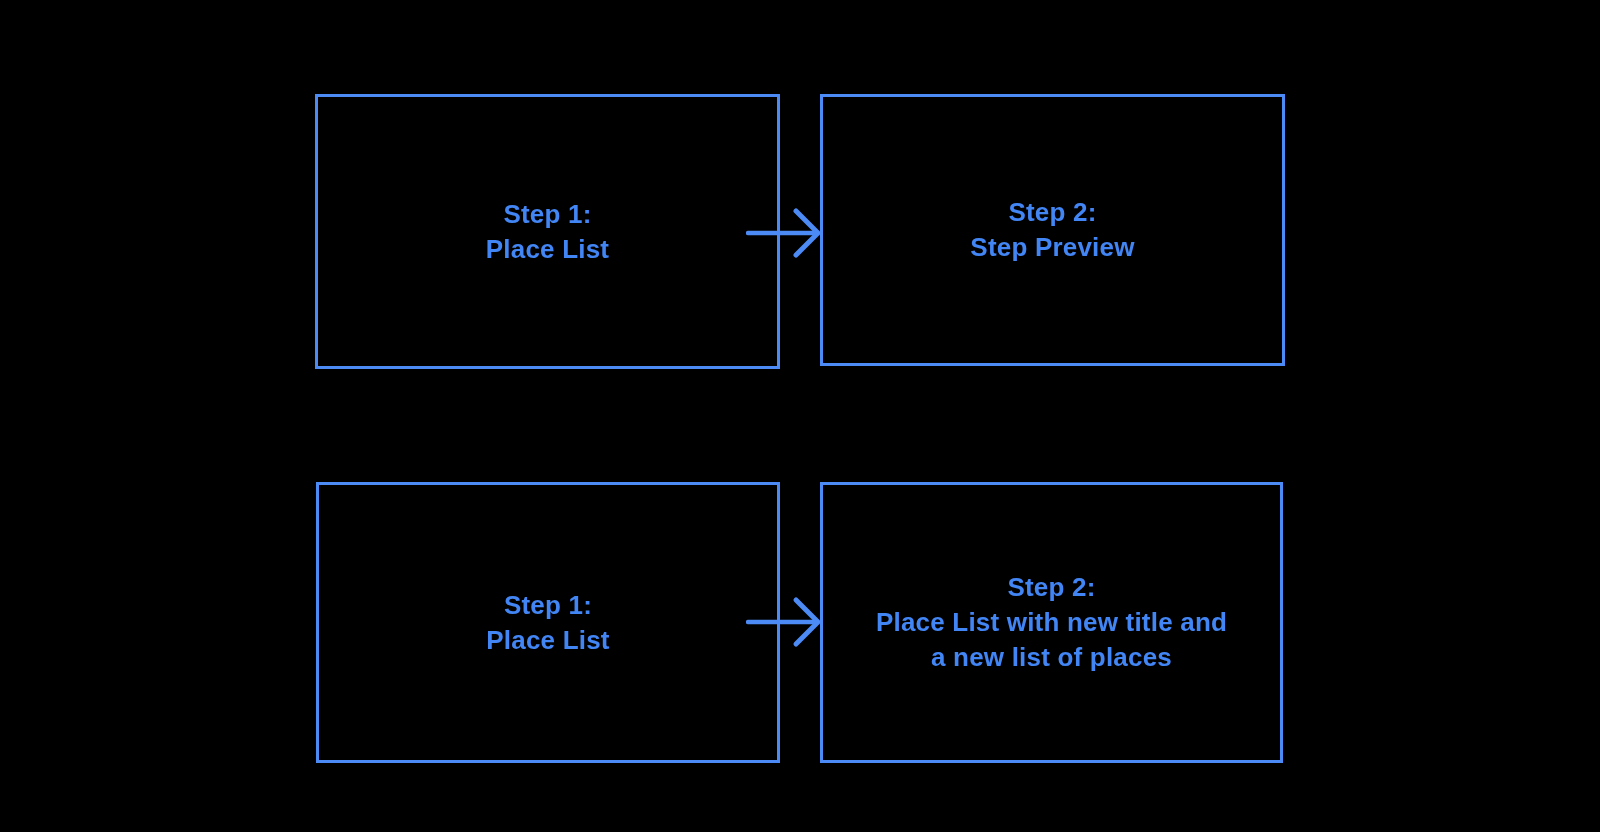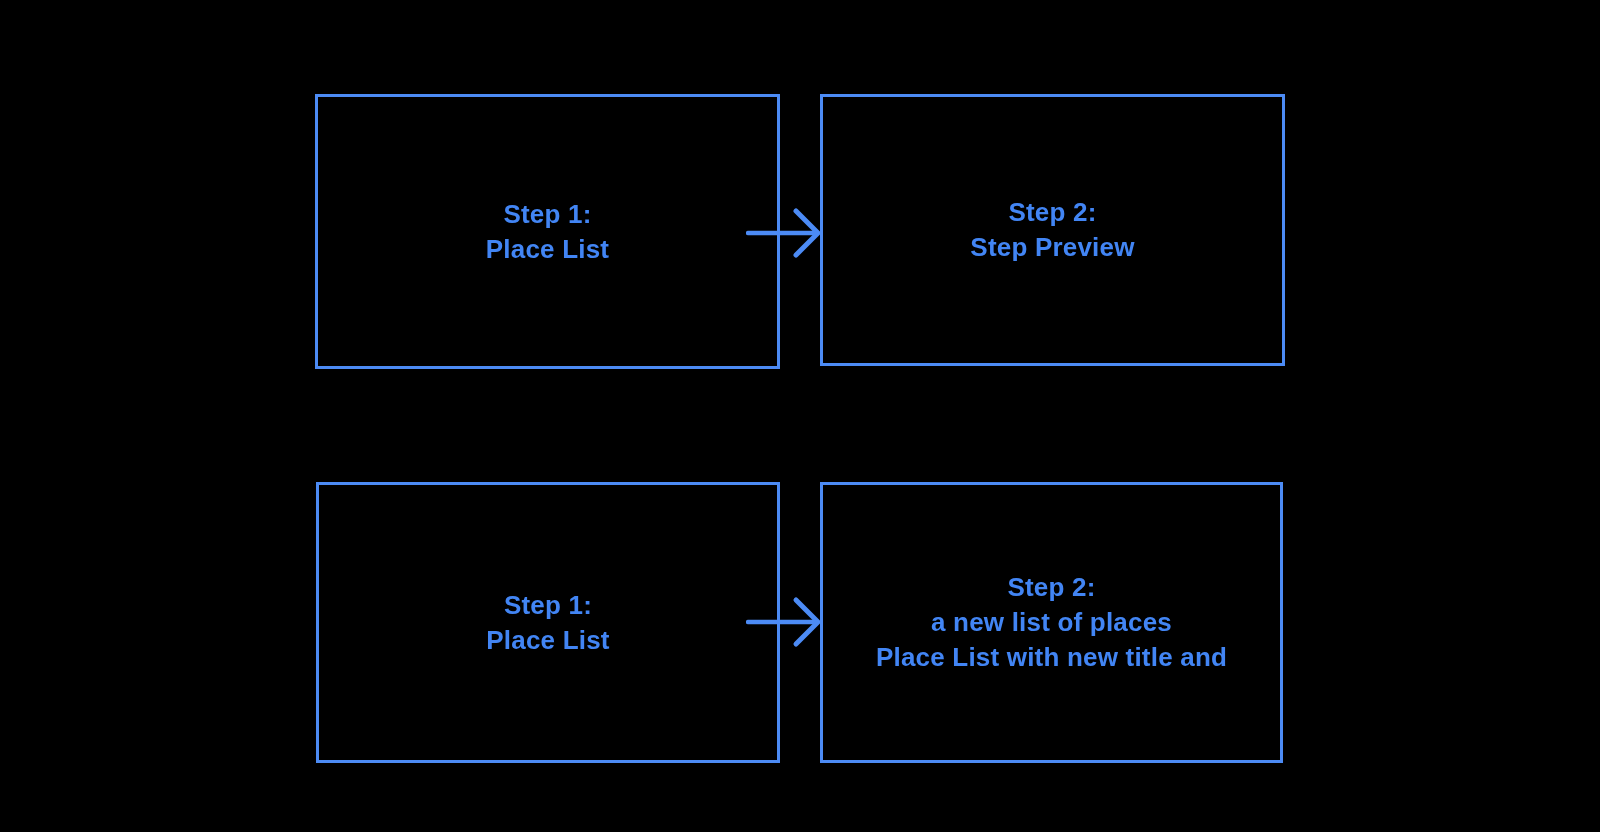--- a/index.html
+++ b/index.html
@@ -77,18 +77,18 @@
   </div>
 
   <svg class="arrow arrow-bottom" viewBox="0 0 76 60" aria-hidden="true">
     <line x1="2" y1="30" x2="68" y2="30"></line>
     <polyline points="50,8 72,30 50,52"></polyline>
   </svg>
 
   <div class="node node-d">
     <div class="node-label">
       <div>Step 2:</div>
+      <div>Place List with new title and</div>
       <div>a new list of places</div>
-      <div>Place List with new title and</div>
     </div>
   </div>
 
 </div>
 
 </body></html>

